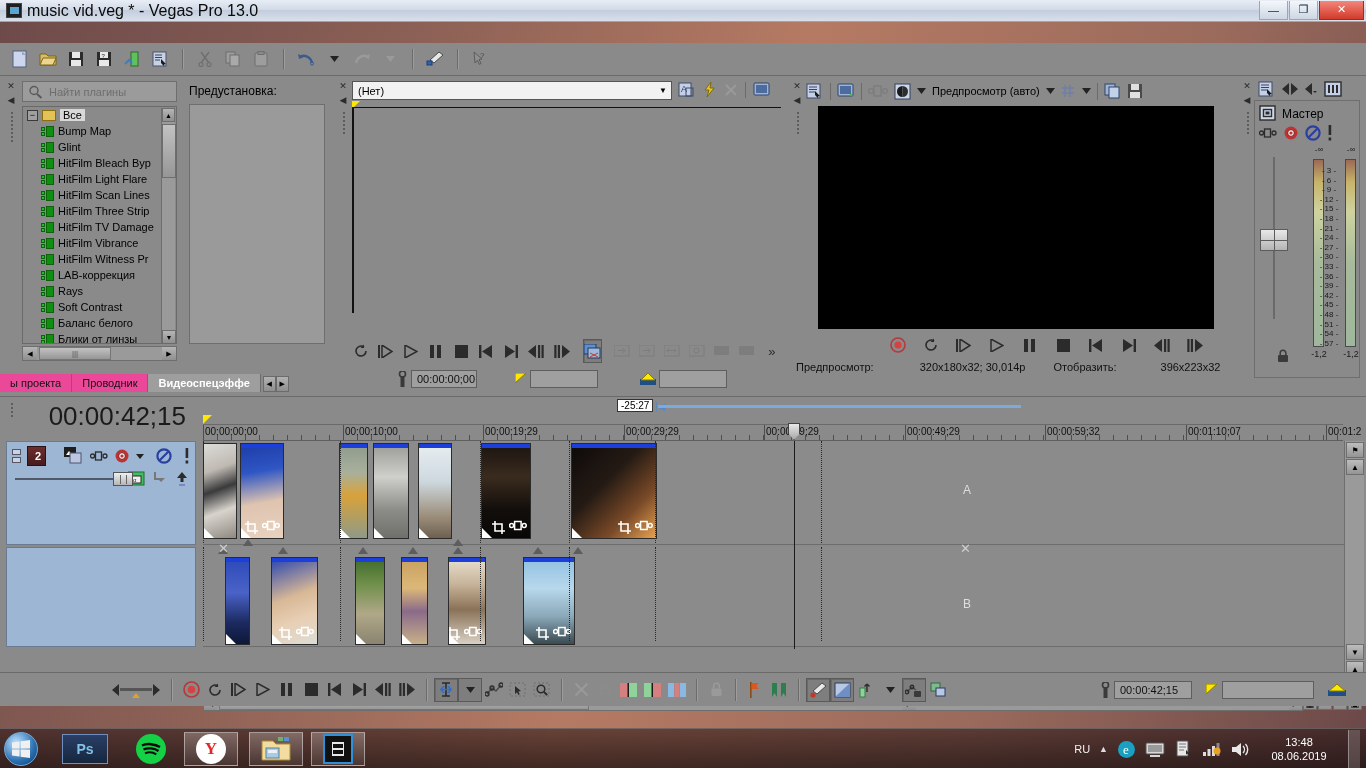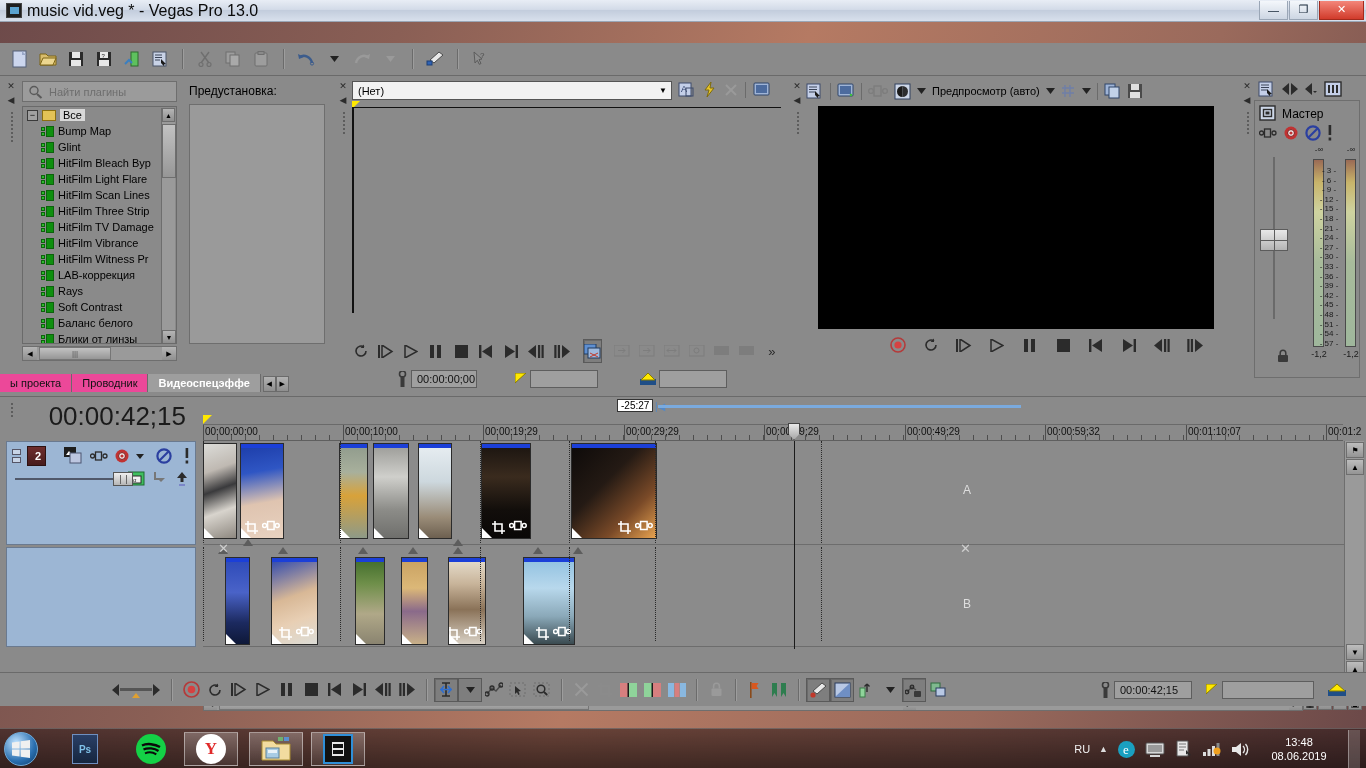--- a/index.html
+++ b/index.html
@@ -841,20 +841,26 @@
               <rect x="0.3" y="0" width="2.2" height="13" fill="#2b2b2b"></rect>
               <rect x="3.8" y="0" width="2.2" height="13" fill="#2b2b2b"></rect>
               <path d="M8 0l8 6.5L8 13z" fill="#2b2b2b"></path>
             </svg>
           </span>
       </div>
 
       <div class="pv-info">
         <table>
           <tbody>
+          <tr>
+            <td>Предпросмотр:</td>
+            <td style="padding-left:42px;">320x180x32; 30,014p</td>
+            <td style="padding-left:24px;">Отобразить:</td>
+            <td style="padding-left:40px;">396x223x32</td>
+          </tr>
         </tbody>
           </table>
       </div>
     </div>
 
     <div class="panel-master">
       <div class="dockclose" style="position:absolute;left:2px;top:2px;">✕</div>
       <div class="dockclose" style="position:absolute;left:2px;top:16px;">◀</div>
       <div class="gripdots" style="position:absolute;left:4px;top:34px;height:45px;">
           <i></i>
@@ -1598,21 +1604,21 @@
   <div class="taskbar">
     <div class="startorb">
       <svg width="20" height="20" viewBox="0 0 20 20">
         <path d="M1 3.5L8.6 2.4v7.1H1z" fill="#f0f0f0"></path>
           <path d="M9.6 2.2L19 1v8.5H9.6z" fill="#f0f0f0"></path>
         <path d="M1 10.5h7.6v7.1L1 16.5z" fill="#f0f0f0"></path>
           <path d="M9.6 10.5H19V19l-9.4-1.2z" fill="#f0f0f0"></path>
       </svg>
     </div>
     <div class="tbapp" style="left:58px;">
-      <div style="width:26px;height:30px;background:linear-gradient(180deg,#2a3f66,#16263f);border:1px solid #6f8fc0;display:flex;align-items:center;justify-content:center;color:#7fc1e8;font-weight:bold;font-size:10px;">Ps</div>
+      <div style="width:46px;height:30px;background:linear-gradient(180deg,#2a3f66,#16263f);border:1px solid #6f8fc0;display:flex;align-items:center;justify-content:center;color:#7fc1e8;font-weight:bold;font-size:14px;">Ps</div>
     </div>
     <div class="tbapp" style="left:124px;">
       <div style="width:30px;height:30px;border-radius:50%;background:#14d146;display:flex;align-items:center;justify-content:center;">
         <svg width="22" height="16" viewBox="0 0 22 16">
             <path d="M2 4.5C7 2 15 3 20 6" stroke="#0a0a0a" stroke-width="2.4" fill="none"></path>
             <path d="M3.5 8.5C8 6.4 14.5 7.2 18.5 10" stroke="#0a0a0a" stroke-width="2.2" fill="none"></path>
             <path d="M5 12.3c3.6-1.6 8.3-1 11.3 1" stroke="#0a0a0a" stroke-width="2" fill="none"></path>
           </svg>
       </div>
     </div>

